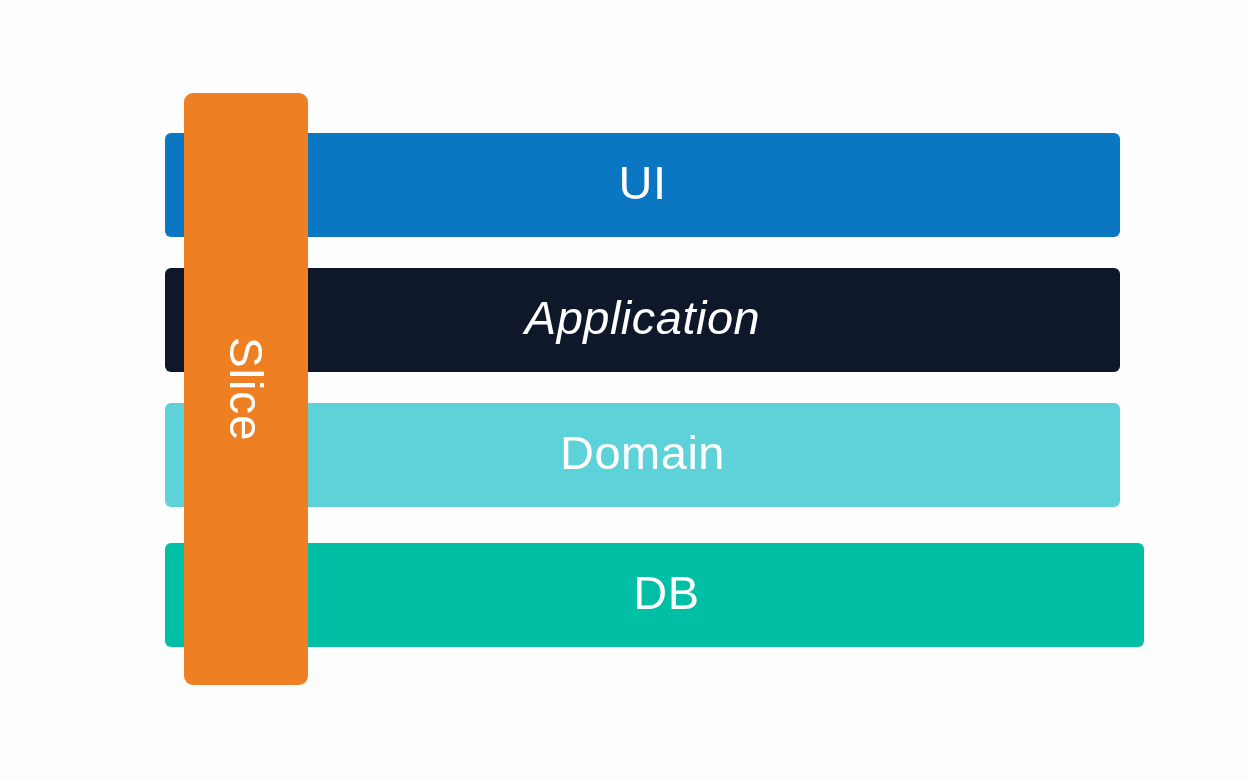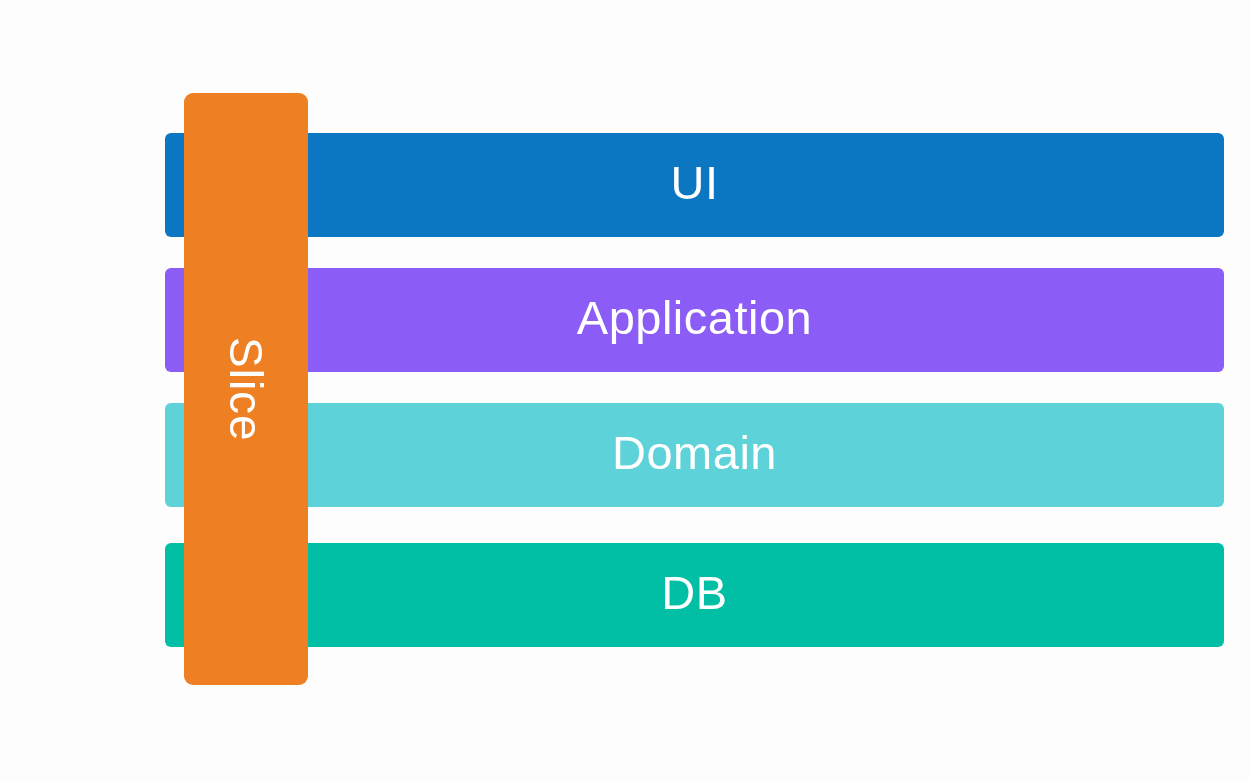--- a/index.html
+++ b/index.html
@@ -14,21 +14,21 @@
     overflow: hidden;
     position: relative;
   }
   .diagram {
     position: absolute;
     inset: 0;
   }
   .layer {
     position: absolute;
     left: 165px;
-    width: 1059px;
+    width: 955px;
     height: 104px;
     border-radius: 6px;
     display: flex;
     align-items: center;
     justify-content: center;
   }
   .layer-0 { top: 133px; }
   .layer-1 { top: 268px; }
   .layer-2 { top: 403px; }
   .layer-3 { top: 543px; }
@@ -61,29 +61,29 @@
 </style>
 </head>
 <body>
 
 <div class="diagram">
 
   <div class="layer layer-0" style="background: rgb(11, 118, 194);">
     <span class="layer-label">UI</span>
   </div>
 
-  <div class="layer layer-1" style="background: #8b5cf6;">
+  <div class="layer layer-1" style="background: #0f172a; font-style: italic;">
     <span class="layer-label">Application</span>
   </div>
 
   <div class="layer layer-2" style="background: rgb(93, 210, 217); text-align: center;">
     <span class="layer-label">Domain</span>
   </div>
 
-  <div class="layer layer-3" style="background: rgb(1, 191, 165);">
+  <div class="layer layer-3" style="background: rgb(1, 191, 165); padding-left: 24px;">
     <span class="layer-label">DB</span>
   </div>
 
   <div class="slice-bar" style="background: rgb(238, 127, 35);">
     <span class="slice-label">Slice</span>
   </div>
 
 </div>
 
 </body></html>

